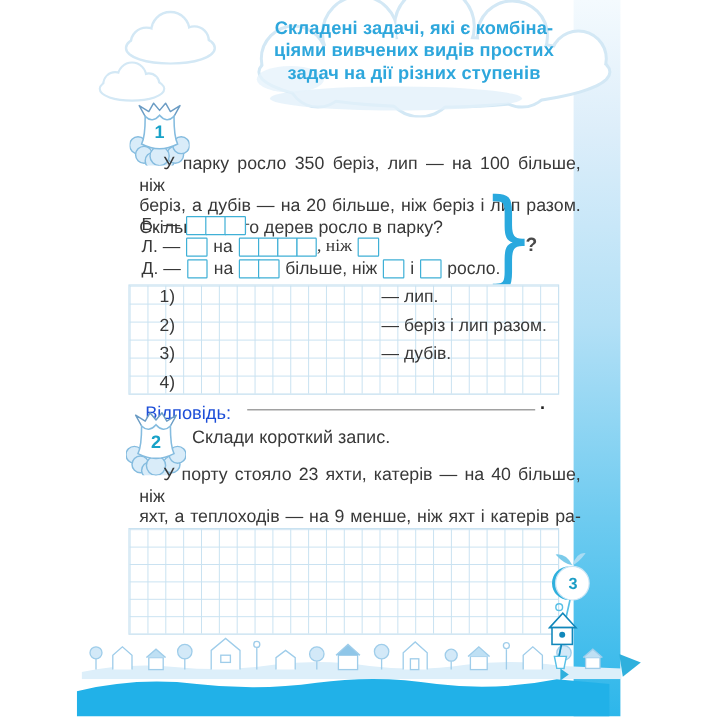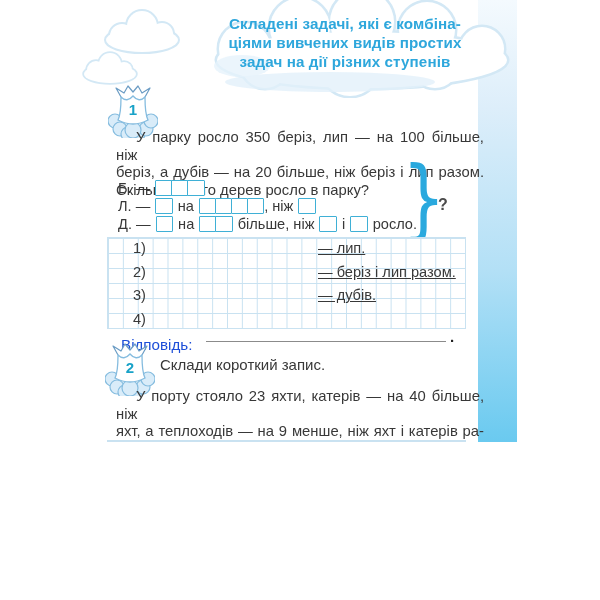--- a/index.html
+++ b/index.html
@@ -1,49 +1,49 @@
 <!DOCTYPE html>
 <html><head>
 <meta charset="utf-8">
 <style>
   html,body{margin:0;padding:0;background:#fff;}
-  #page{position:relative;width:600px;height:442px;background:#fff;overflow:hidden;
+  #page{position:relative;width:600px;height:597px;background:#fff;overflow:hidden;
         font-family:"Liberation Sans",sans-serif;color:#383838;}
   
   #right-band{position:absolute;left:478px;top:0;width:39px;height:600px;
     background:linear-gradient(to bottom,#f4fafe 0%,#ddeefa 18%,#b3e0f6 45%,#6ecbf0 72%,#2cb6ea 100%);}
   .cloud-svg{position:absolute;}
   
   #title-block{position:absolute;left:195px;top:15px;width:300px;text-align:center;
     font-weight:bold;font-size:15.2px;line-height:18.8px;color:#2ea7dc;letter-spacing:.1px;}
   
   .ex-icon{position:absolute;width:50px;height:54px;}
   .instr{position:absolute;font-size:15px;color:#383838;}
   
   .para{position:absolute;width:368px;font-size:14.8px;line-height:17.6px;color:#383838;}
   .para .line{width:368px;text-align:justify;margin-left:16px;}
   .para .line.j{text-align-last:justify;}
   .para .line.indent{text-indent:20px;}
   
   #short-record{position:absolute;left:118px;top:180px;display:flex;flex-direction:column;gap:3.4px;}
   .sr-row{display:flex;align-items:center;height:15px;gap:5px;font-size:14.6px;color:#383838;}
-  .sr-text.tight{margin-left:-5px;}
+  .sr-text.tight{margin-left:-5px;font-family:Liberation Serif, serif;}
   .sr-group{display:flex;}
   .sr-box{width:15.5px;height:14px;border:1.6px solid #3fb0d6;background:#fff;border-radius:1px;box-sizing:content-box;}
   .sr-box + .sr-box{margin-left:-1.6px;}
   #brace{position:absolute;left:402px;top:160px;font-family:"DejaVu Sans",sans-serif;
     font-size:88px;line-height:76px;color:#2aa9de;transform:scaleX(.78);transform-origin:left top;}
   #qmark{position:absolute;left:438px;top:196px;font-size:16px;font-weight:600;color:#4a4a4a;}
   
   .grid{position:absolute;left:107px;width:357px;background-color:#fff;border:1px solid #c9e2f1;
     background-image:linear-gradient(#c9e2f1 1px,transparent 1px),linear-gradient(90deg,#c9e2f1 1px,transparent 1px);}
   #grid1{top:237px;height:90px;background-size:14.875px 15px;}
   #grid2{top:440px;height:87px;background-size:14.875px 14.5px;}
   .step-num{position:absolute;left:133px;font-size:14.6px;color:#383838;}
-  .step-note{position:absolute;left:318px;font-size:14.6px;color:#383838;text-decoration:underline;}
+  .step-note{position:absolute;left:318px;font-size:14.6px;color:#383838;}
   #answer-label{position:absolute;left:121px;top:336px;font-size:15.2px;font-weight:normal;color:#1d4ed8;}
   #answer-line{position:absolute;left:206px;top:327px;width:240px;height:14px;border-bottom:1.5px solid #8b8b8b;}
   #answer-period{position:absolute;left:450px;top:328px;font-size:15px;font-weight:bold;color:#222;}
   .deco{position:absolute;}
 </style>
 </head>
 <body>
 
 <div id="page">
 

